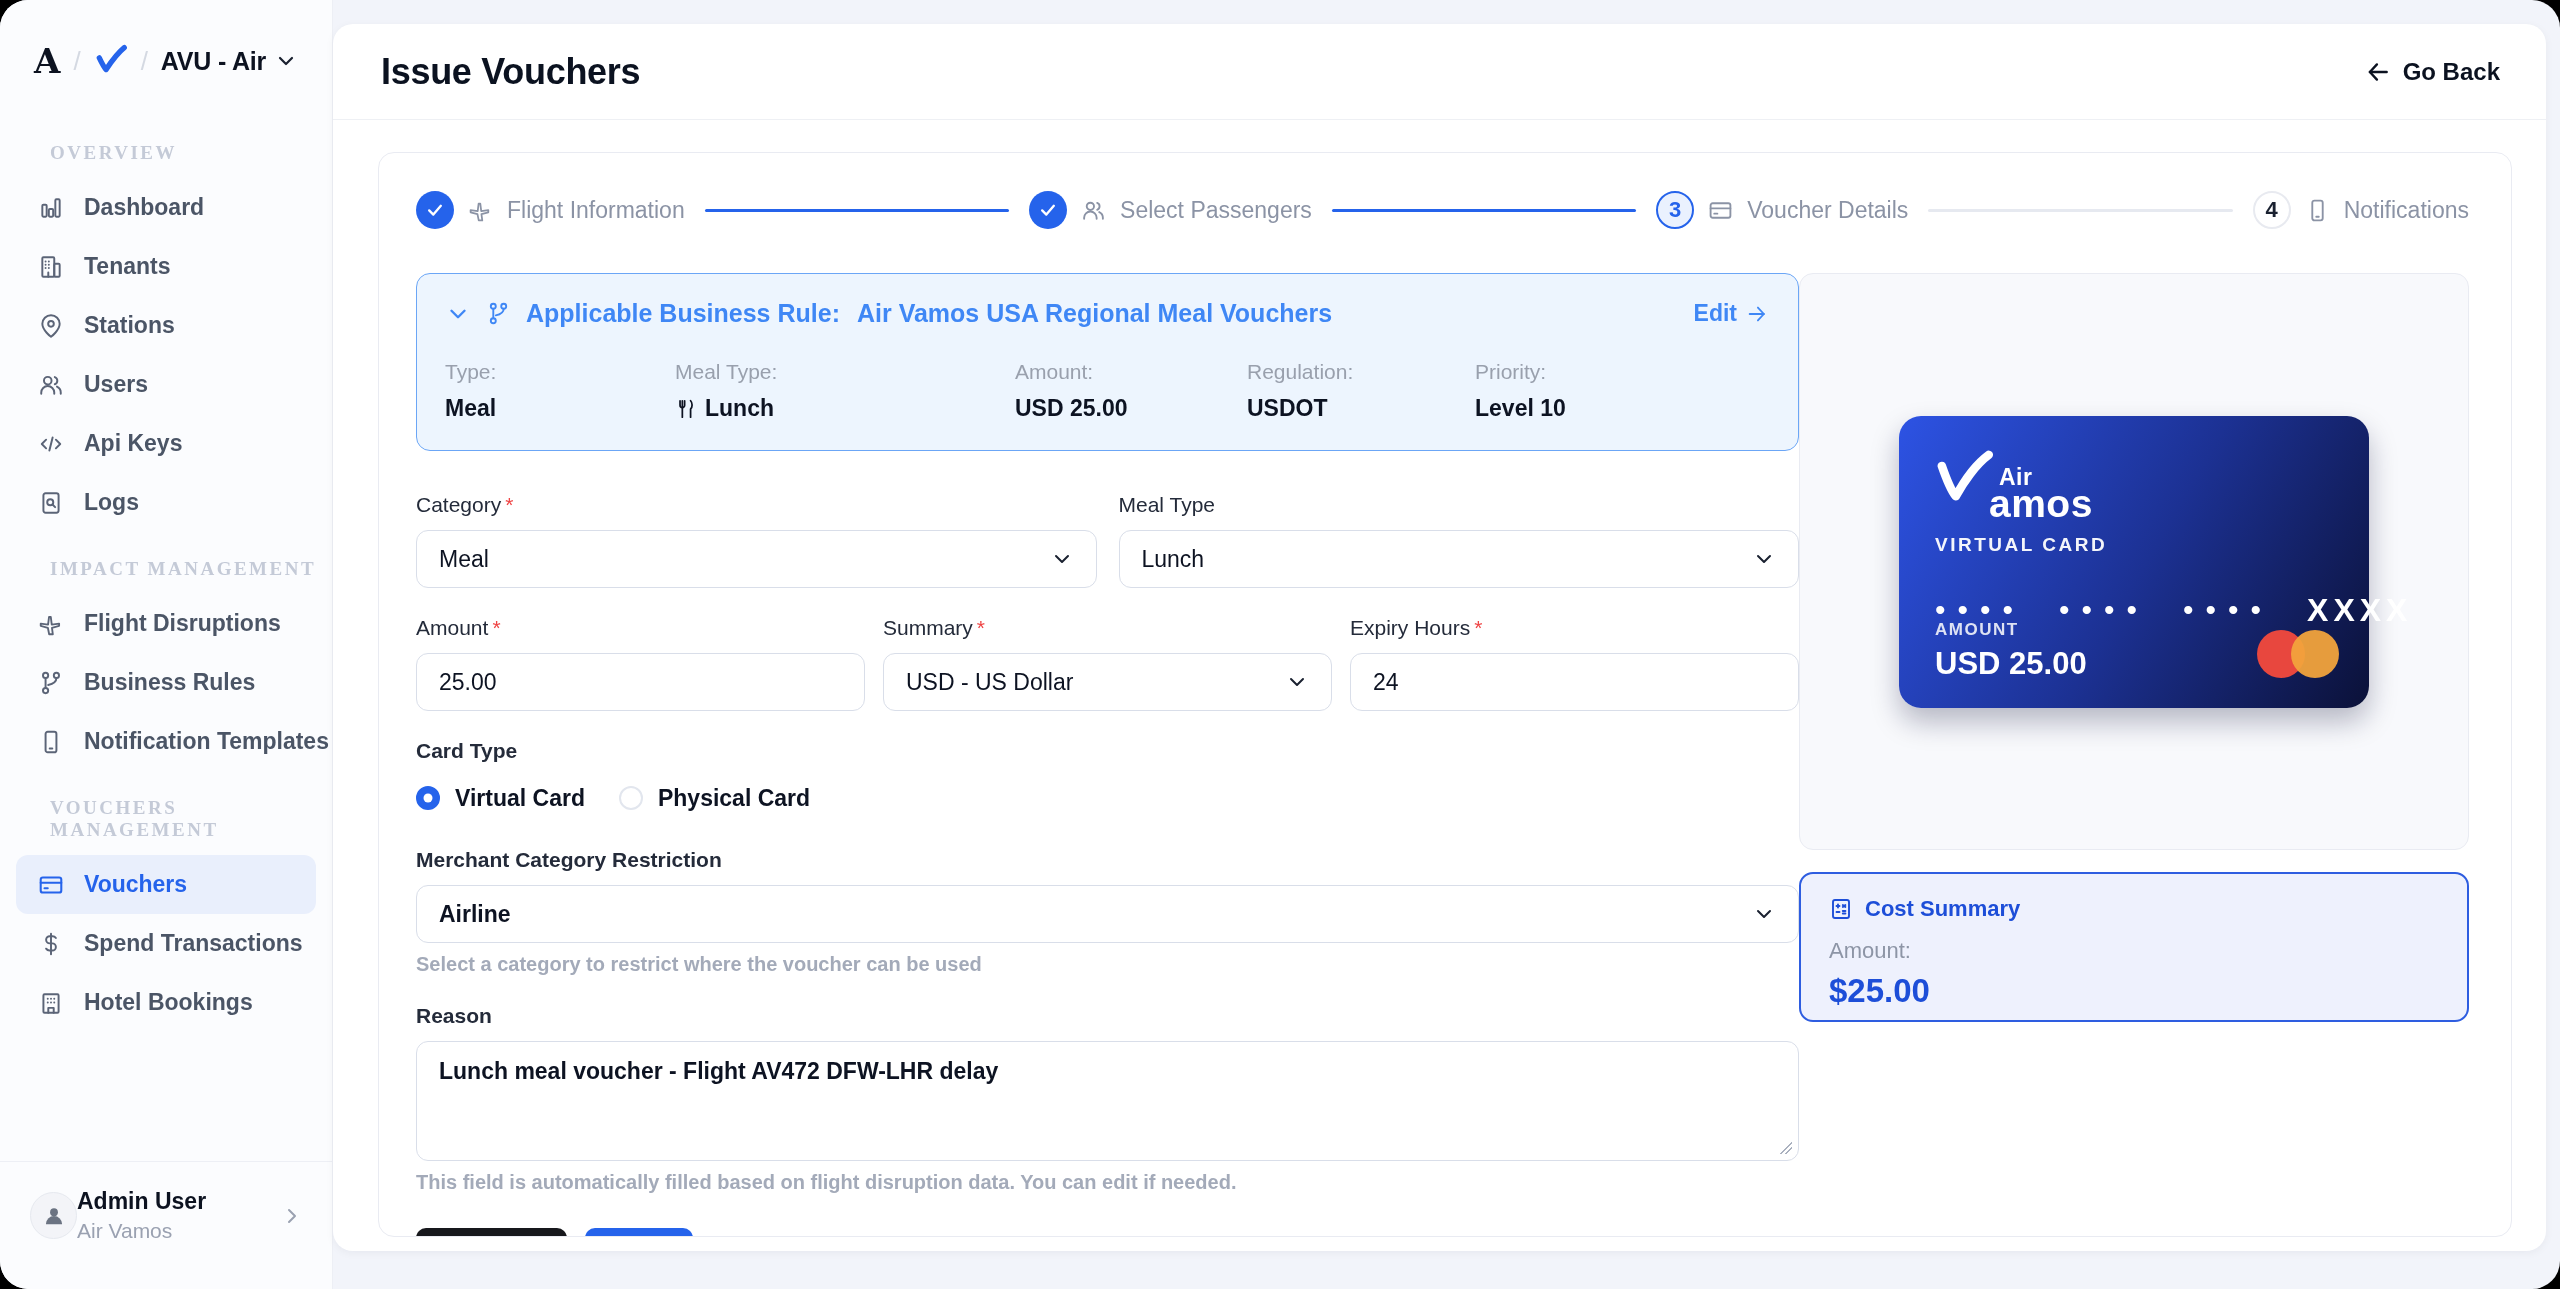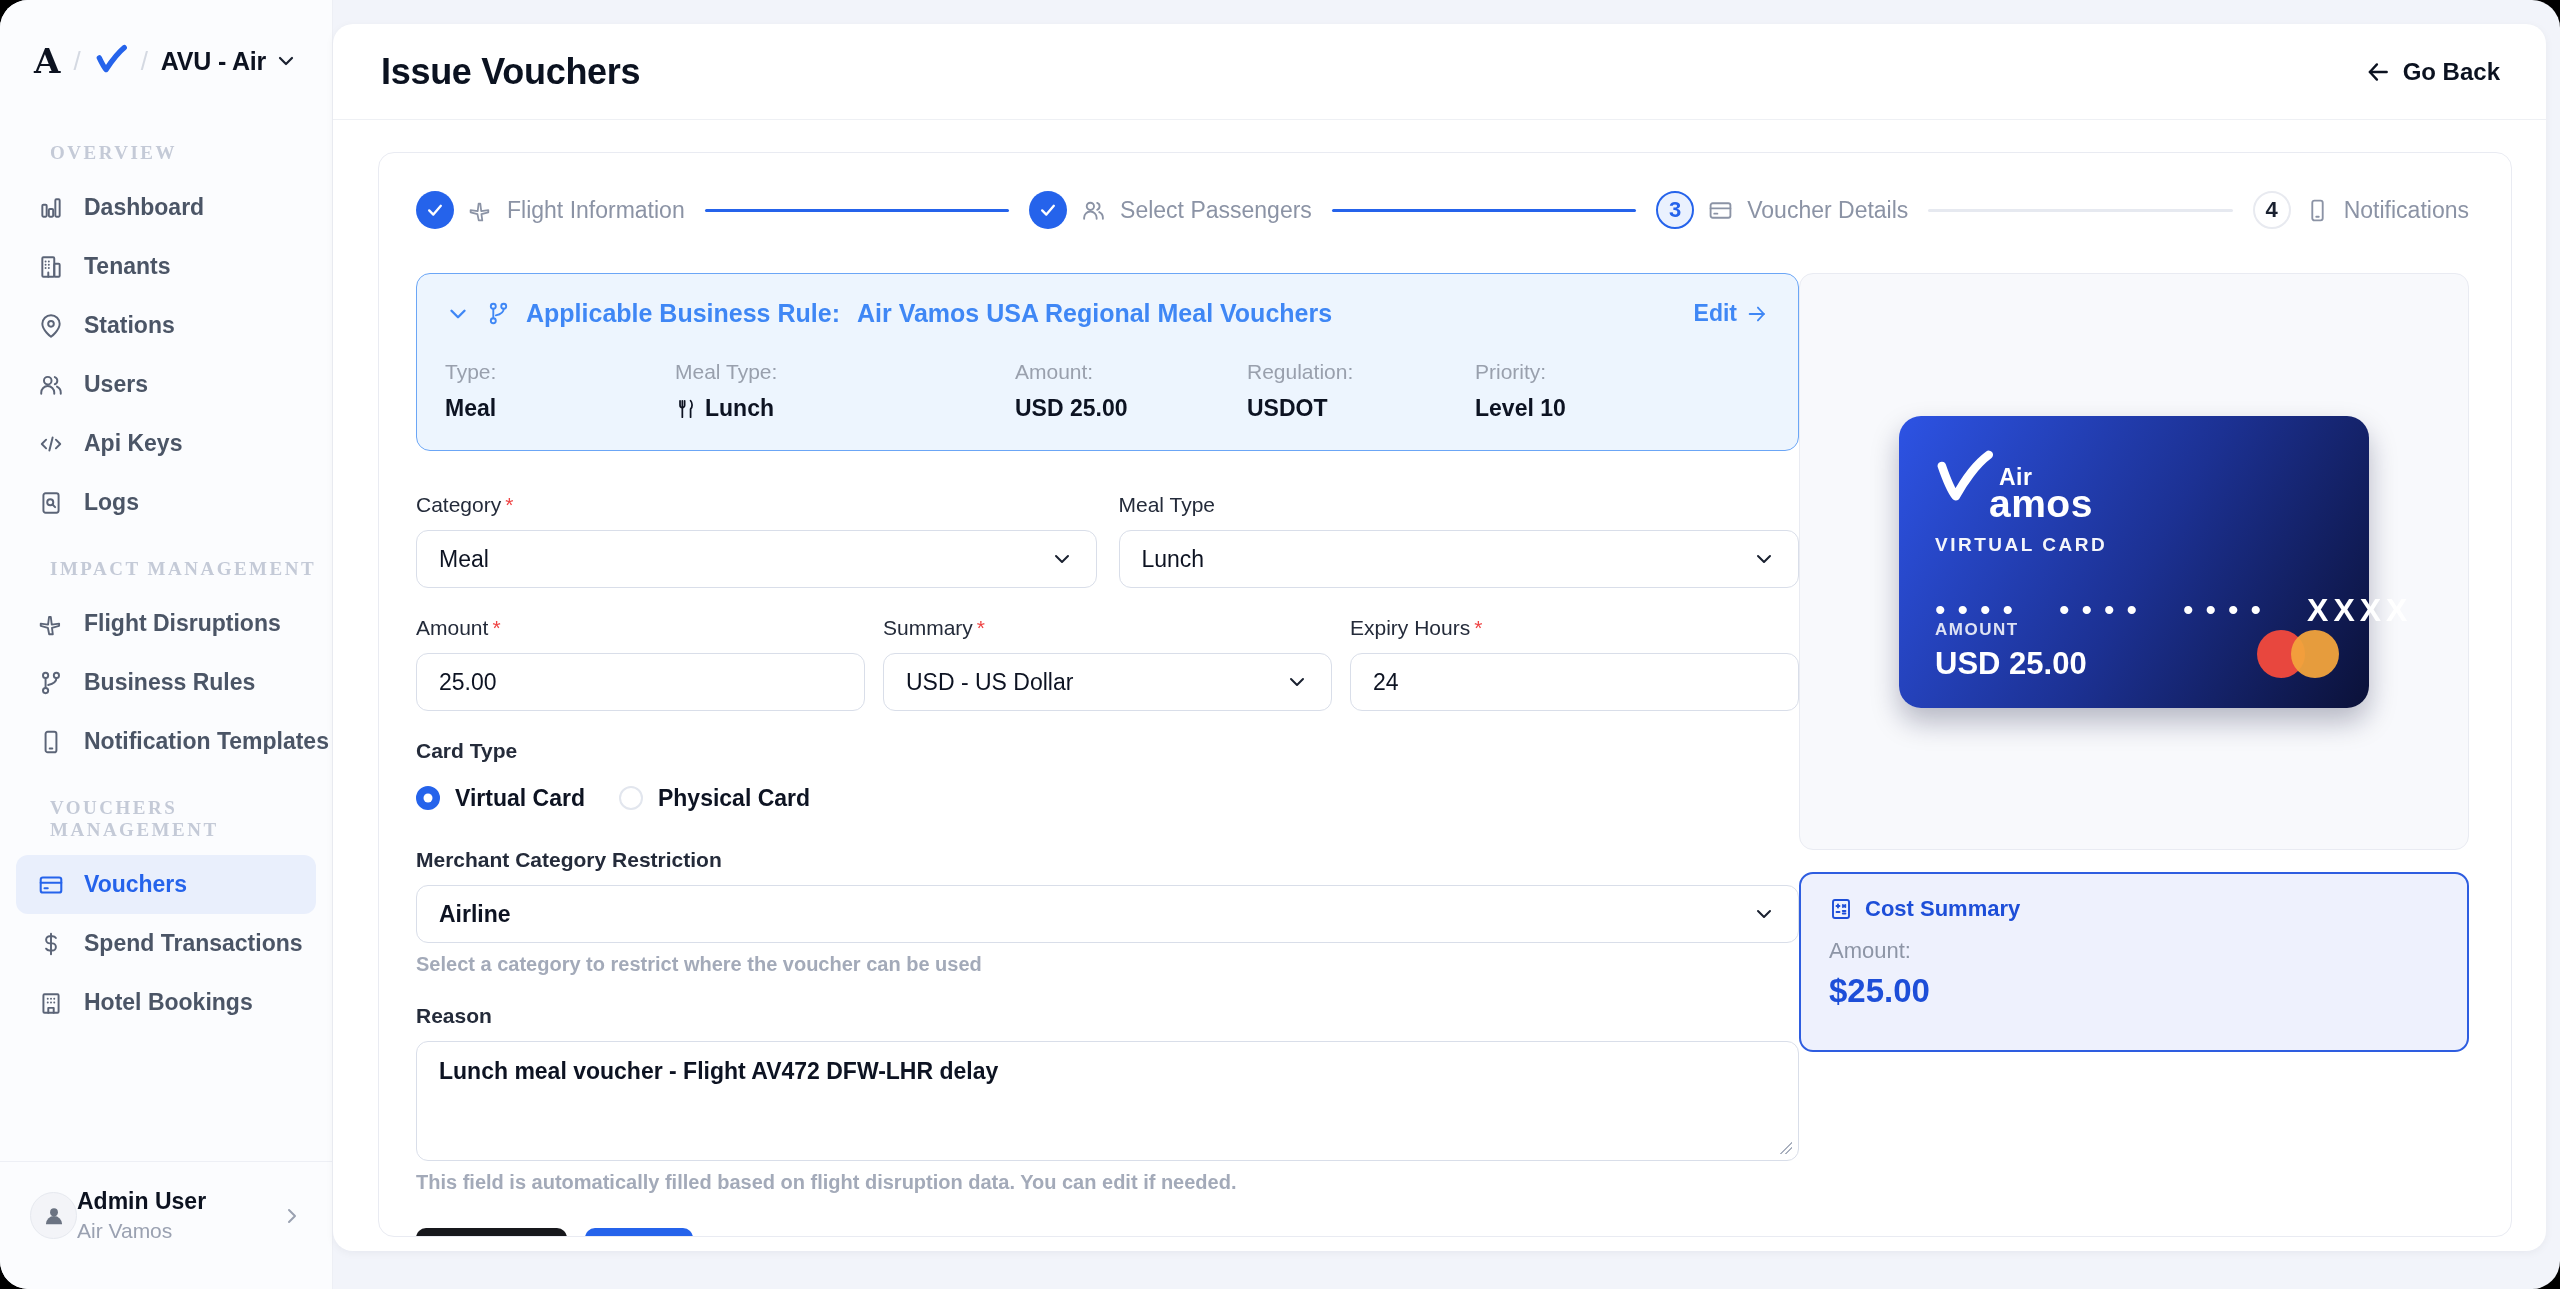--- a/index.html
+++ b/index.html
@@ -101,21 +101,21 @@
   .dots { font-size:30px; letter-spacing:12px; line-height:1; }
   .masked-x { font-size:32px; font-weight:600; letter-spacing:5px; }
   .vcard-bottom { position:absolute; left:36px; bottom:26px; }
   .vcard-amt-label { font-size:17px; letter-spacing:1.5px; font-weight:600; opacity:.85; }
   .vcard-amt { font-size:31px; font-weight:800; margin-top:6px; }
   .mc { position:absolute; right:30px; bottom:30px; width:82px; height:48px; }
   .mc i { position:absolute; top:0; width:48px; height:48px; border-radius:50%; }
   .mc .c-red { left:0; background:#e8473e; }
   .mc .c-org { right:0; background:#f2a33c; mix-blend-mode:normal; opacity:.95; }
 
-  .cost-box { margin-top:22px; border:2px solid #2e5de0; border-radius:14px; background:#eef1fd; padding:22px 28px 40px; }
+  .cost-box { margin-top:22px; border:2px solid #2e5de0; border-radius:14px; background:#eef1fd; padding:22px 28px 10px; }
   .cost-title { display:flex; align-items:center; gap:12px; font-size:22px; font-weight:800; color:#1d4ed8; }
   .cost-title .ic { color:#1d4ed8; }
   .cost-amt-label { font-size:22px; color:#8d95a6; margin-top:16px; }
   .cost-amt { font-size:33px; font-weight:800; color:#1d4ed8; margin-top:8px; }
 
   .ic { flex-shrink:0; }
 </style>
 </head>
 <body>
 

